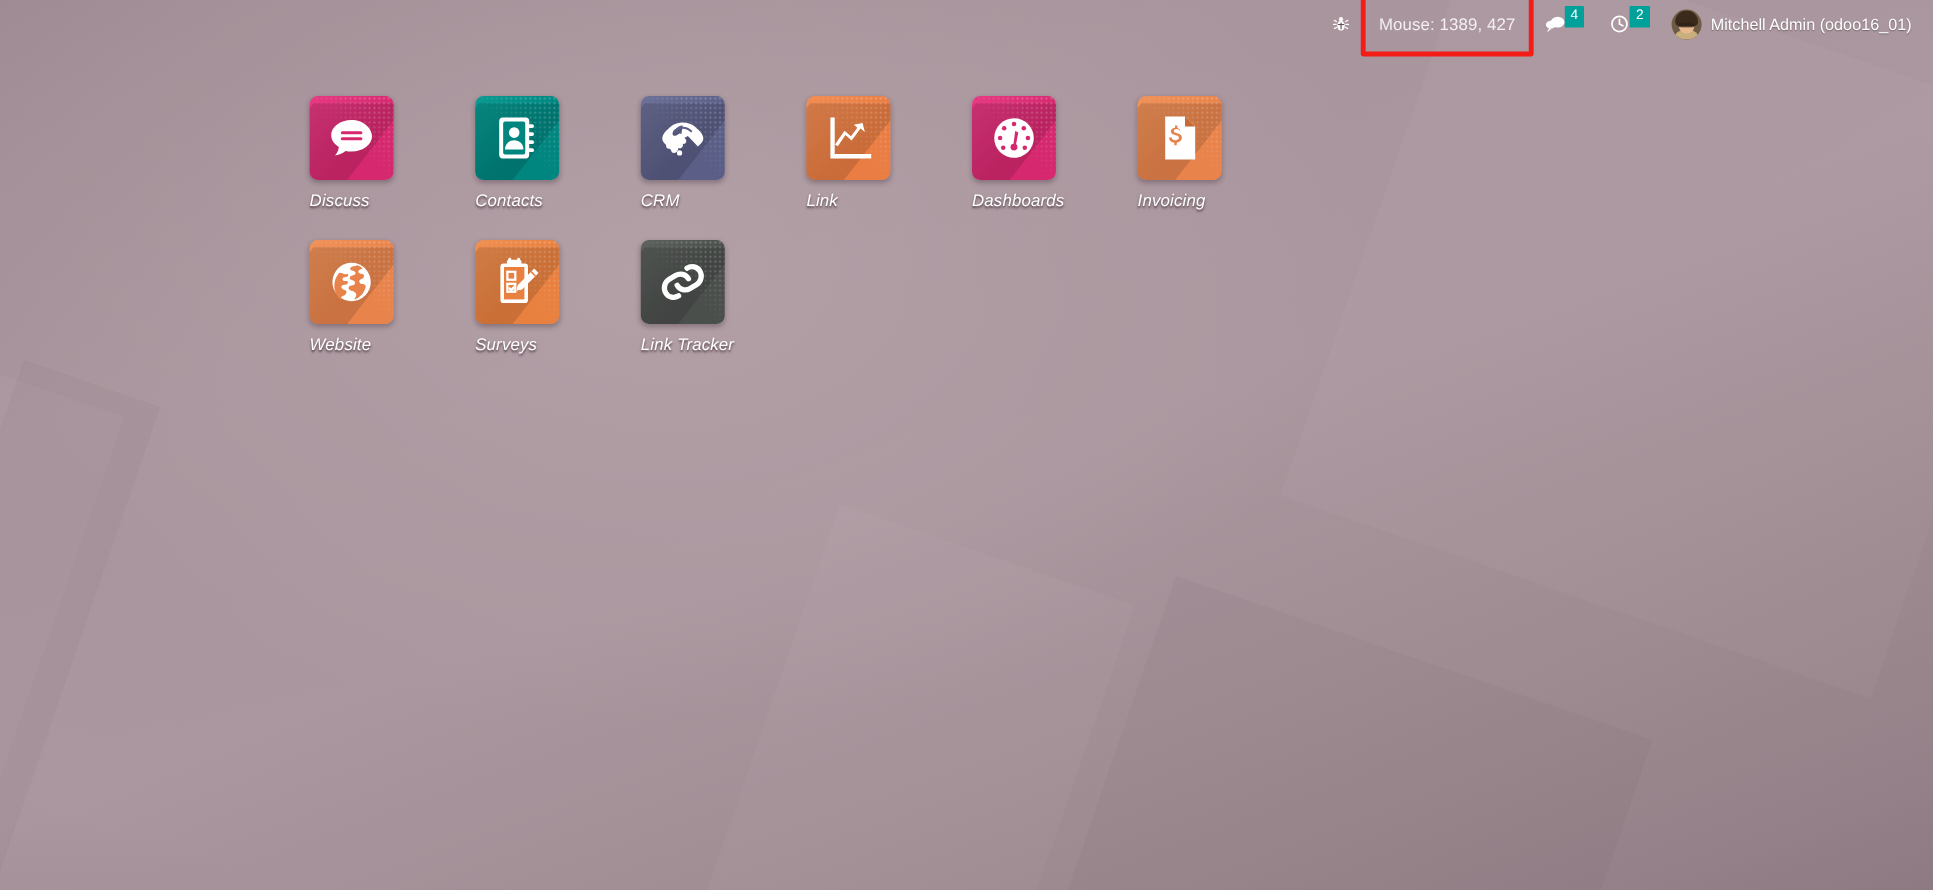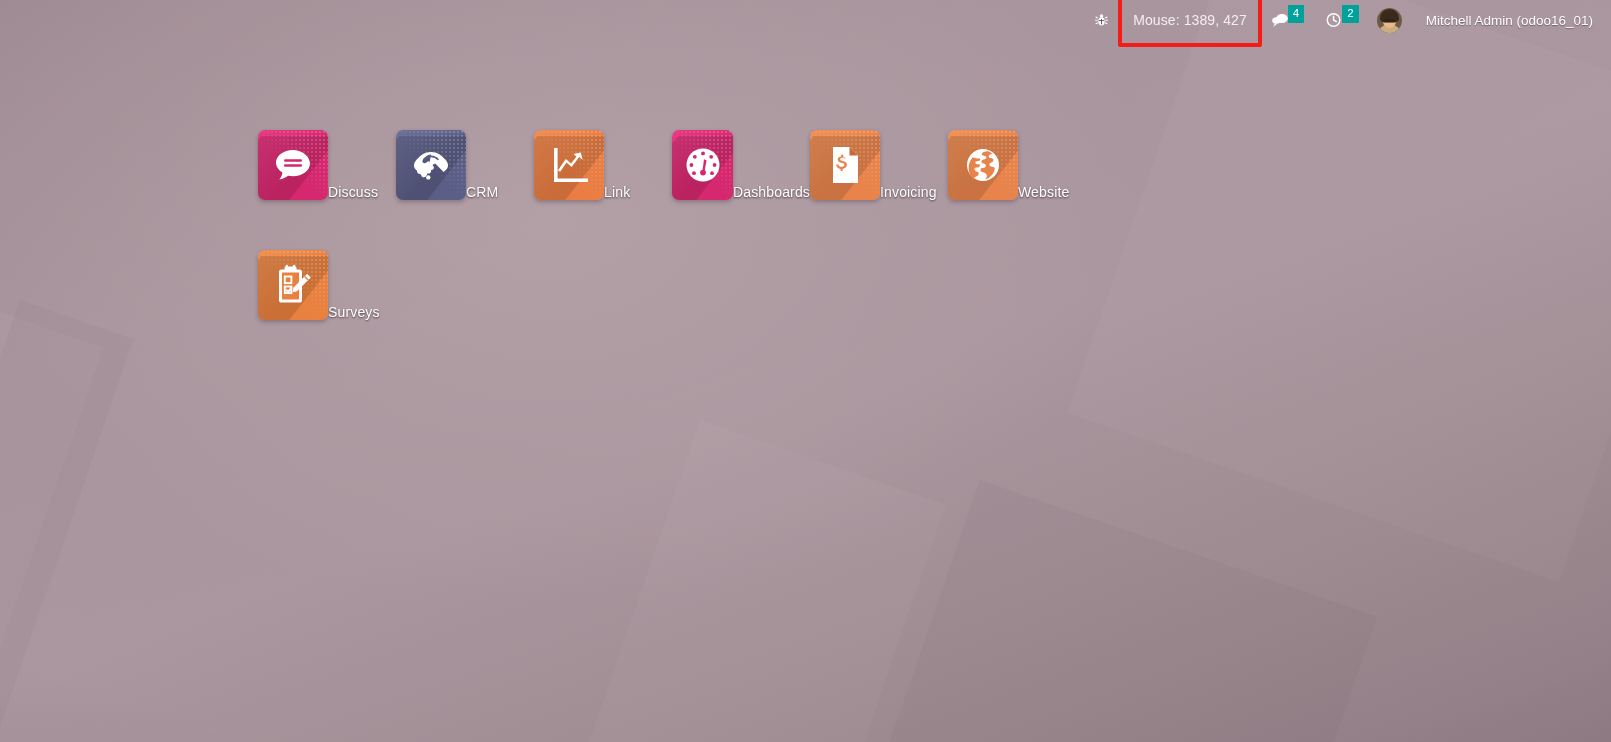--- a/index.html
+++ b/index.html
@@ -133,21 +133,21 @@
     top: -6px;
     left: -3px;
     text-shadow: none;
     font-weight: 400;
   }
 
   
   #user-menu {
     display: flex;
     align-items: center;
-    gap: 24px;
+    gap: 8px;
     padding: 0 8px 0 6px;
   }
   #avatar {
     width: 25px; height: 25px;
     border-radius: 50%;
     overflow: hidden;
     flex: none;
     background: #6f5a46;
     position: relative;
   }
@@ -184,24 +184,25 @@
     left: 258px;
     display: grid;
     grid-template-columns: repeat(6, 138px);
     grid-auto-rows: 120px;
     z-index: 10;
   }
 
   .app-cell {
     width: 138px;
     display: flex;
-    flex-direction: row;
-    align-items: flex-end;
+    flex-direction: column;
+    align-items: flex-start;
     cursor: pointer;
     user-select: none;
+    font-style: italic;
   }
 
   .app-tile {
     width: 70px;
     height: 70px;
     border-radius: 7px;
     position: relative;
     overflow: hidden;
     box-shadow: 0 2px 4px rgba(40,25,35,0.30);
     display: flex;
@@ -319,20 +320,41 @@
     <svg width="44" height="44" viewBox="0 0 44 44">
       <path d="M22 7c-9.4 0-17 5.6-17 12.6 0 4 2.5 7.6 6.4 9.9 -.3 2.6-1.4 5-3.2 7 3.6-.5 6.6-2 8.8-3.7 1.6.3 3.3.5 5 .5 9.4 0 17-5.7 17-12.7S31.4 7 22 7z" fill="#ffffff"></path>
       <rect x="13" y="16.3" width="18" height="2.5" rx="1.25" fill="#d6286f"></rect>
       <rect x="13" y="21.3" width="18" height="2.5" rx="1.25" fill="#d6286f"></rect>
     </svg>
         </div>
       </div>
       <div class="app-label">Discuss</div>
     </div>
     <div class="app-cell">
+      <div class="app-tile" style="background: linear-gradient(135deg, rgb(10, 155, 146) 0%, rgb(0, 133, 127) 58%, rgb(0, 133, 127) 100%);">
+        <div class="cast"></div>
+        <div class="tex"></div>
+        <div style="position: relative; z-index: 3;">
+    <svg width="44" height="44" viewBox="0 0 44 44">
+      <rect x="7" y="5" width="25" height="34" rx="3" fill="#ffffff"></rect>
+      <rect x="10.3" y="8.3" width="18.4" height="27.4" rx="1.6" fill="#00857f"></rect>
+      <circle cx="19.5" cy="17.5" r="4.4" fill="#ffffff"></circle>
+      <path d="M11.8 31.5c0-4.6 3.5-7.6 7.7-7.6s7.7 3 7.7 7.6z" fill="#ffffff"></path>
+      <g fill="#ffffff">
+        <rect x="30.5" y="10.5" width="5.5" height="3.1" rx="1.55"></rect>
+        <rect x="30.5" y="17.2" width="5.5" height="3.1" rx="1.55"></rect>
+        <rect x="30.5" y="23.9" width="5.5" height="3.1" rx="1.55"></rect>
+        <rect x="30.5" y="30.6" width="5.5" height="3.1" rx="1.55"></rect>
+      </g>
+    </svg>
+        </div>
+      </div>
+      <div class="app-label">Contacts</div>
+    </div>
+    <div class="app-cell">
       <div class="app-tile" style="background: linear-gradient(135deg, rgb(109, 113, 152) 0%, rgb(91, 94, 134) 58%, rgb(91, 94, 134) 100%);">
         <div class="cast"></div>
         <div class="tex"></div>
         <div style="position: relative; z-index: 3;">
     <svg width="46" height="46" viewBox="0 0 46 46">
       <g fill="#ffffff">
         <path d="M23 12.5c-3 0-4.6 1.6-6.4 3.3-1.5 1.4-2.4 2.8-2.1 4 .3 1.3 1.7 1.8 3 1.1l3.2-1.8 4.4 4.6c1.1 1.1 1.1 2.6.1 3.6-.6.6-1.5.8-2.3.5.5 1.1.2 2.3-.7 3.1-.9.8-2.1.9-3.1.4.2 1-.1 2-.9 2.7-1.2 1.1-3 1-4.2-.2l-6.3-6.4c-1.6-1.6-2.1-3.6-1.6-5.5.6-2.4 2.4-4.3 4.2-6C12.6 13.3 16.5 10 23 10s10.4 3.3 12.7 5.9c1.8 1.7 3.6 3.6 4.2 6 .5 1.9 0 3.9-1.6 5.5l-2.7 2.7-8.4-8.7-3.4 1.9c-.9.5-1.9.5-2.6-.1"></path>
         <circle cx="11.5" cy="29.5" r="2.4"></circle>
         <circle cx="15.7" cy="33" r="2.4"></circle>
         <circle cx="20.3" cy="35.4" r="2.2"></circle>
@@ -434,13 +456,28 @@
       <g>
         <path d="M36.2 10.8l3.6 3.6-13.6 13.6-4.6 1 1-4.6z" fill="#ffffff"></path>
         <path d="M22.6 24.4l-1 4.6 4.6-1z" fill="#ffffff"></path>
         <path d="M33.6 13.4l3.6 3.6" stroke="#e8803f" stroke-width="1.4"></path>
       </g>
     </svg>
         </div>
       </div>
       <div class="app-label">Surveys</div>
     </div>
+    <div class="app-cell">
+      <div class="app-tile" style="background: linear-gradient(135deg, rgb(93, 98, 94) 0%, rgb(75, 79, 76) 58%, rgb(75, 79, 76) 100%);">
+        <div class="cast"></div>
+        <div class="tex"></div>
+        <div style="position: relative; z-index: 3;">
+    <svg width="46" height="46" viewBox="0 0 46 46">
+      <g fill="none" stroke="#ffffff" stroke-width="4.4" stroke-linecap="round">
+        <path d="M26.5 11.5c3.8-2.4 8.6-1.3 10.8 2.6 2.2 3.9.8 8.8-3 11.1l-5.2 3.2c-3.8 2.3-8.6 1.2-10.8-2.7"></path>
+        <path d="M19.5 34.5c-3.8 2.4-8.6 1.3-10.8-2.6-2.2-3.9-.8-8.8 3-11.1l5.2-3.2c3.8-2.3 8.6-1.2 10.8 2.7"></path>
+      </g>
+    </svg>
+        </div>
+      </div>
+      <div class="app-label">Link Tracker</div>
+    </div>
   </div>
 
 </body></html>

